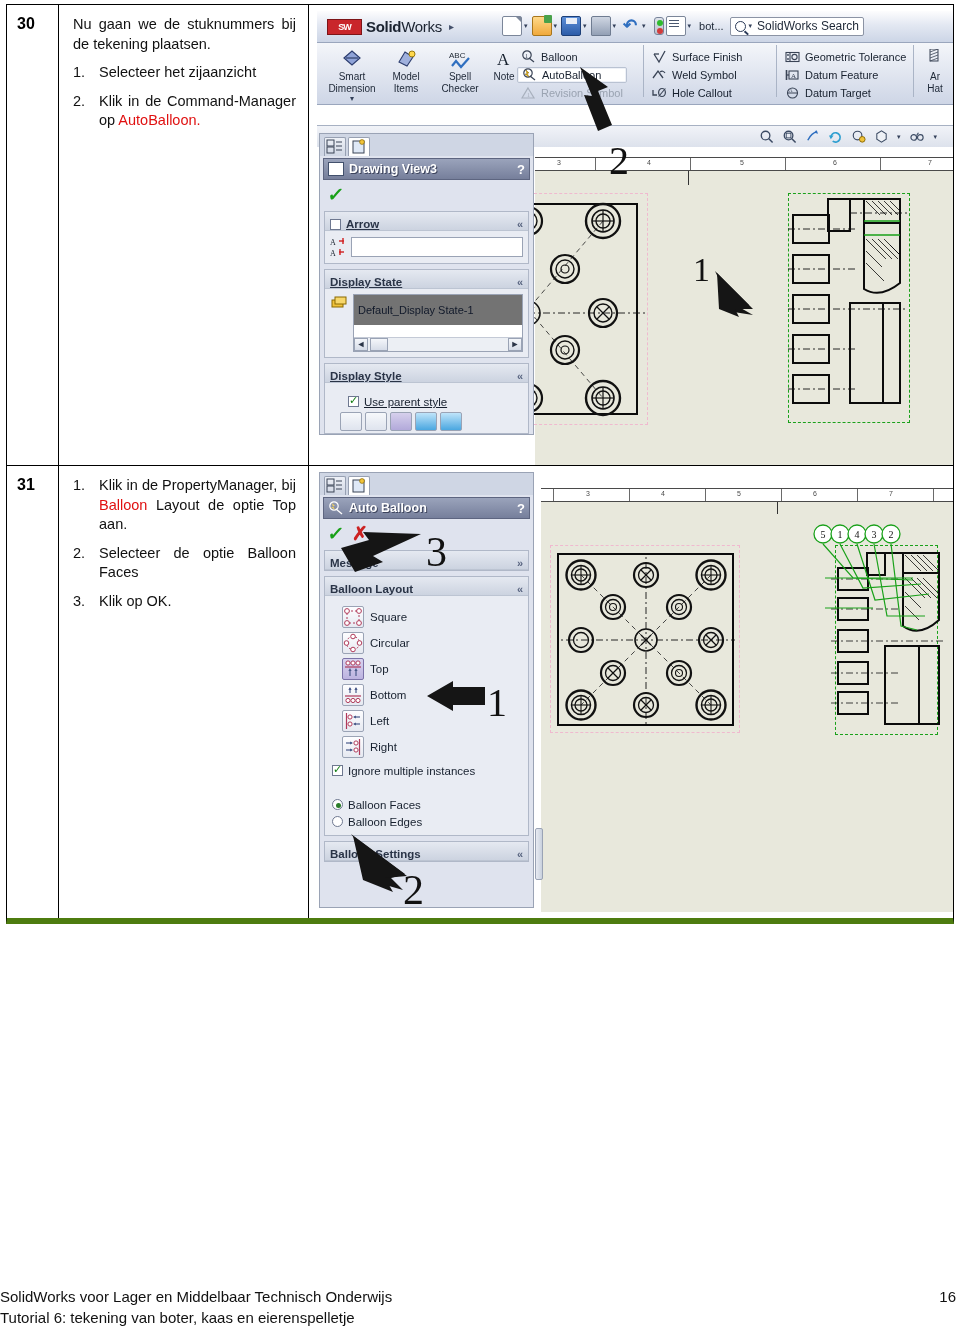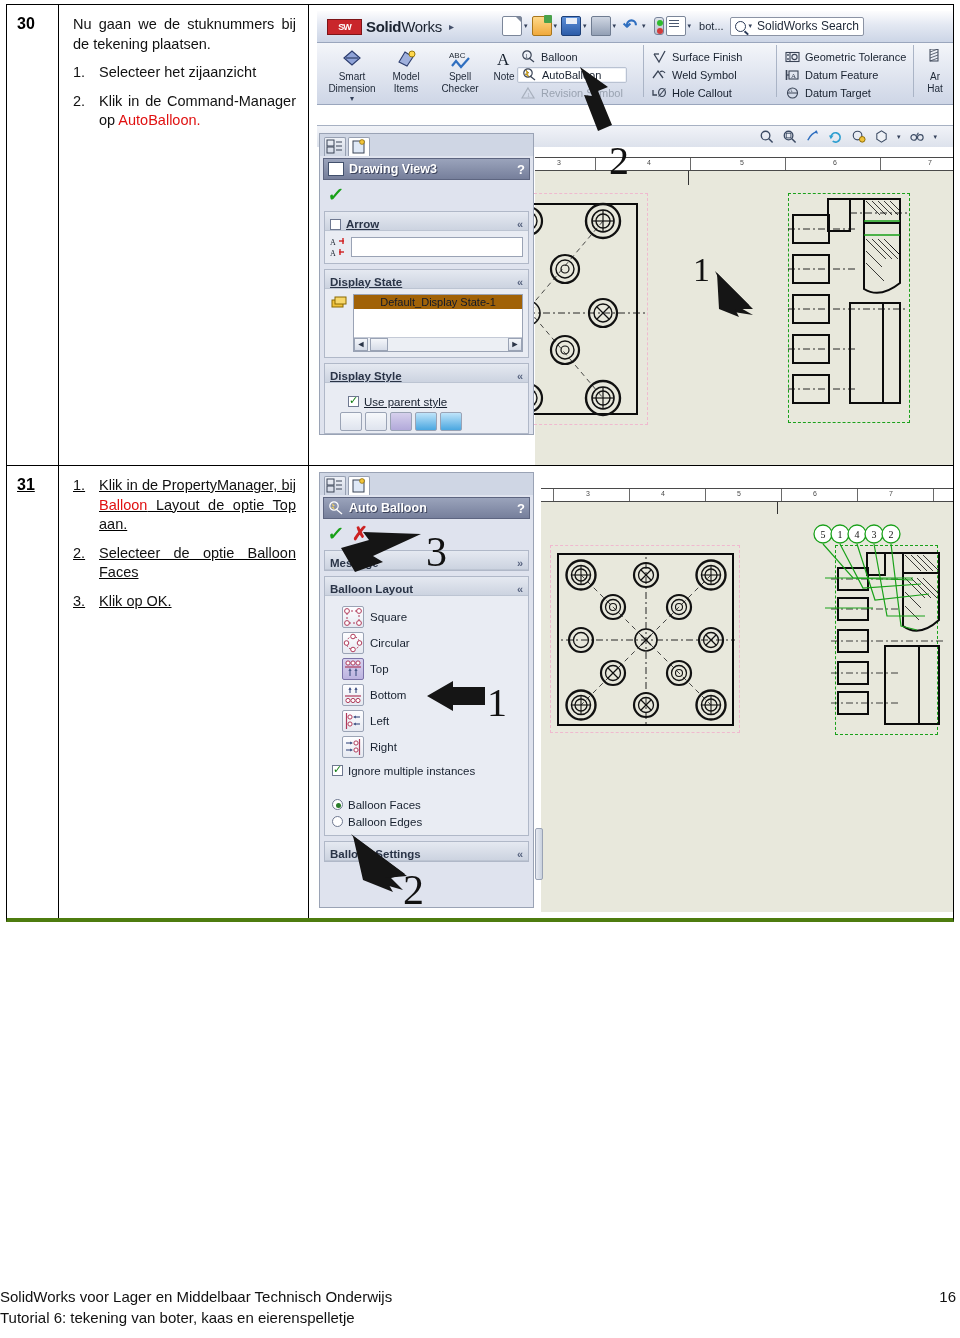--- a/index.html
+++ b/index.html
@@ -8,21 +8,21 @@
     width: 960px; height: 1338px;
     background: #ffffff;
     font-family: "Liberation Sans", sans-serif;
     overflow: hidden;
   }
   .page { position: relative; width: 960px; height: 1338px; background:#fff; }
 
   
   .tbl { position:absolute; left:6px; top:4px; width:948px; }
   .row { display:flex; border:1px solid #000; border-bottom:none; background:#fff; }
-  .row.last { border-bottom:4px solid #4d7c0f;text-decoration:underline; }
+  .row.last { border-bottom:6px solid #4d7c0f; }
   .c-num { width:52px; flex:0 0 52px; border-right:1px solid #000; padding:10px 0 0 10px;
            font-size:16px; font-weight:bold; color:#000; }
   .c-txt { width:250px; flex:0 0 250px; border-right:1px solid #000; padding:10px 12px 10px 14px; }
   .c-img { flex:1 1 auto; position:relative; overflow:hidden; background:#fff; }
 
   .ptext { font-size:14.5px; line-height:1.35; color:#111; text-align:justify; margin:0 0 9px 0; }
   .red { color:#e01010; }
   ol.steps { margin:0; padding:0; list-style:none; }
   ol.steps li { display:flex; margin-bottom:9px; font-size:14.5px; line-height:1.35; color:#111; }
   ol.steps li .n { flex:0 0 26px; }
@@ -105,21 +105,21 @@
           padding:0 5px; font-size:11.5px; font-weight:bold; color:#2a3447; border-bottom:1px solid #bcc4d2;}
   .sec-h .lbl{ flex:1 1 auto; text-decoration:underline; }
   .sec-h .chev{ color:#5a6casd; color:#596580; font-size:11px; }
   .sec-b{ padding:5px; }
   .cbx{ width:11px;height:11px;border:1px solid #6e7890;background:#fff;display:inline-block;margin-right:5px;position:relative;vertical-align:-1px;}
   .cbx.on:after{ content:"\2713"; position:absolute; left:0px; top:-3px; font-size:11px; color:#107c10;}
   .rdo{ width:11px;height:11px;border:1px solid #6e7890;background:#fff;border-radius:50%;display:inline-block;margin-right:5px;position:relative;vertical-align:-1px;}
   .rdo.on:after{ content:""; position:absolute; left:2.5px;top:2.5px;width:5px;height:5px;border-radius:50%;background:#2a7d2a;}
   .txtfield{ height:20px; background:#fff; border:1px solid #9aa3b5; }
   .listbox{ height:58px; background:#fff; border:1px solid #9aa3b5; position:relative;}
-  .listbox .selrow{ background:#a16207; font-size:11px; color:#11192a; padding:1px 4px;text-align:center; }
+  .listbox .selrow{ background:#737373; font-size:11px; color:#11192a; padding:9px 4px; }
   .hscroll{ position:absolute; left:0; right:0; bottom:0; height:14px; background:#eceff4;
             border-top:1px solid #c4cad6; display:flex; justify-content:space-between; }
   .hbtn{ width:14px;height:13px;background:linear-gradient(180deg,#f4f6fa,#d6dce8);border:1px solid #9aa3b5;
          font-size:9px; text-align:center; line-height:11px; color:#2a3447;}
   .hthumb{ width:18px;height:13px;background:linear-gradient(180deg,#f4f6fa,#d6dce8);border:1px solid #9aa3b5;margin-left:2px;}
   .opt-row{ display:flex; align-items:center; gap:6px; font-size:11.5px; color:#17202e; margin:4px 0 0 12px;}
   .opt-ic{ width:22px;height:22px;border:1px solid #9aa3b5;background:linear-gradient(180deg,#fdfdff,#e6e9f1);border-radius:2px;position:relative;}
   .opt-ic.sel{ background:linear-gradient(180deg,#d9d3ef,#bcb3e0); border-color:#7b72a8;}
   .dstyle-icons{ display:flex; gap:3px; padding:4px 0 0 10px;}
   .dsi{ width:22px;height:19px;border:1px solid #9aa3b5;background:linear-gradient(180deg,#f6f8fb,#dfe4ee);border-radius:2px;}

